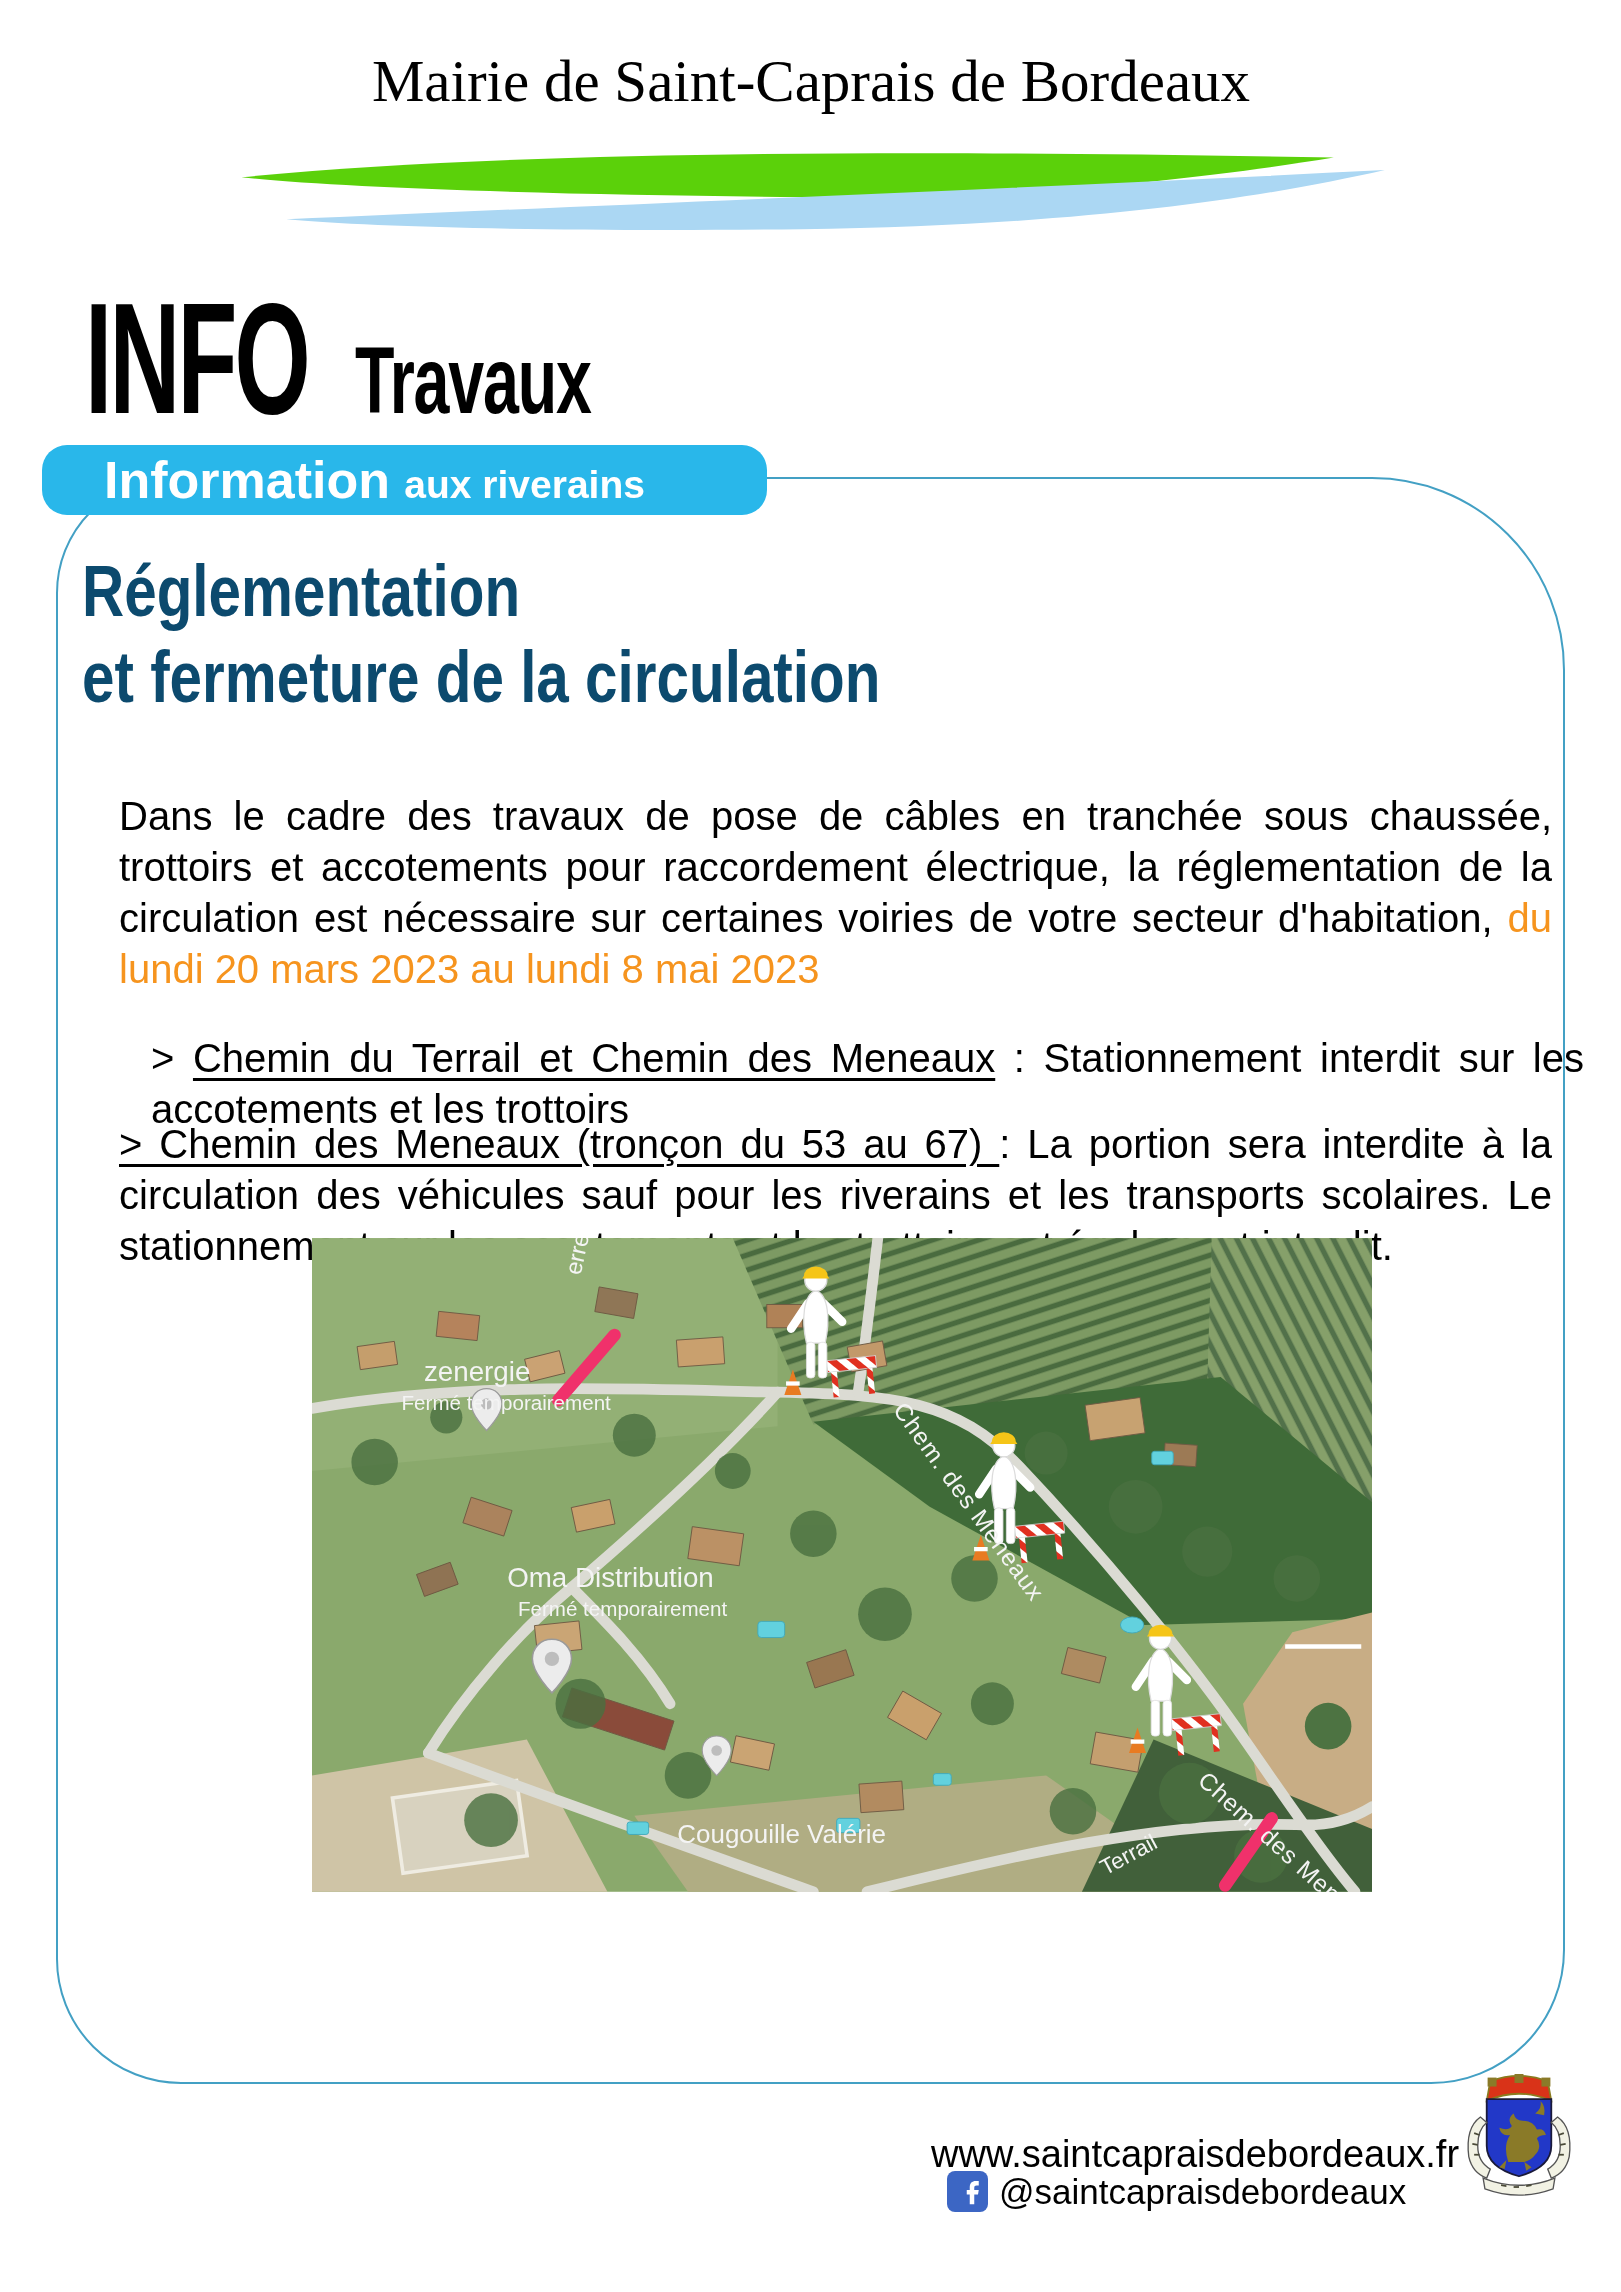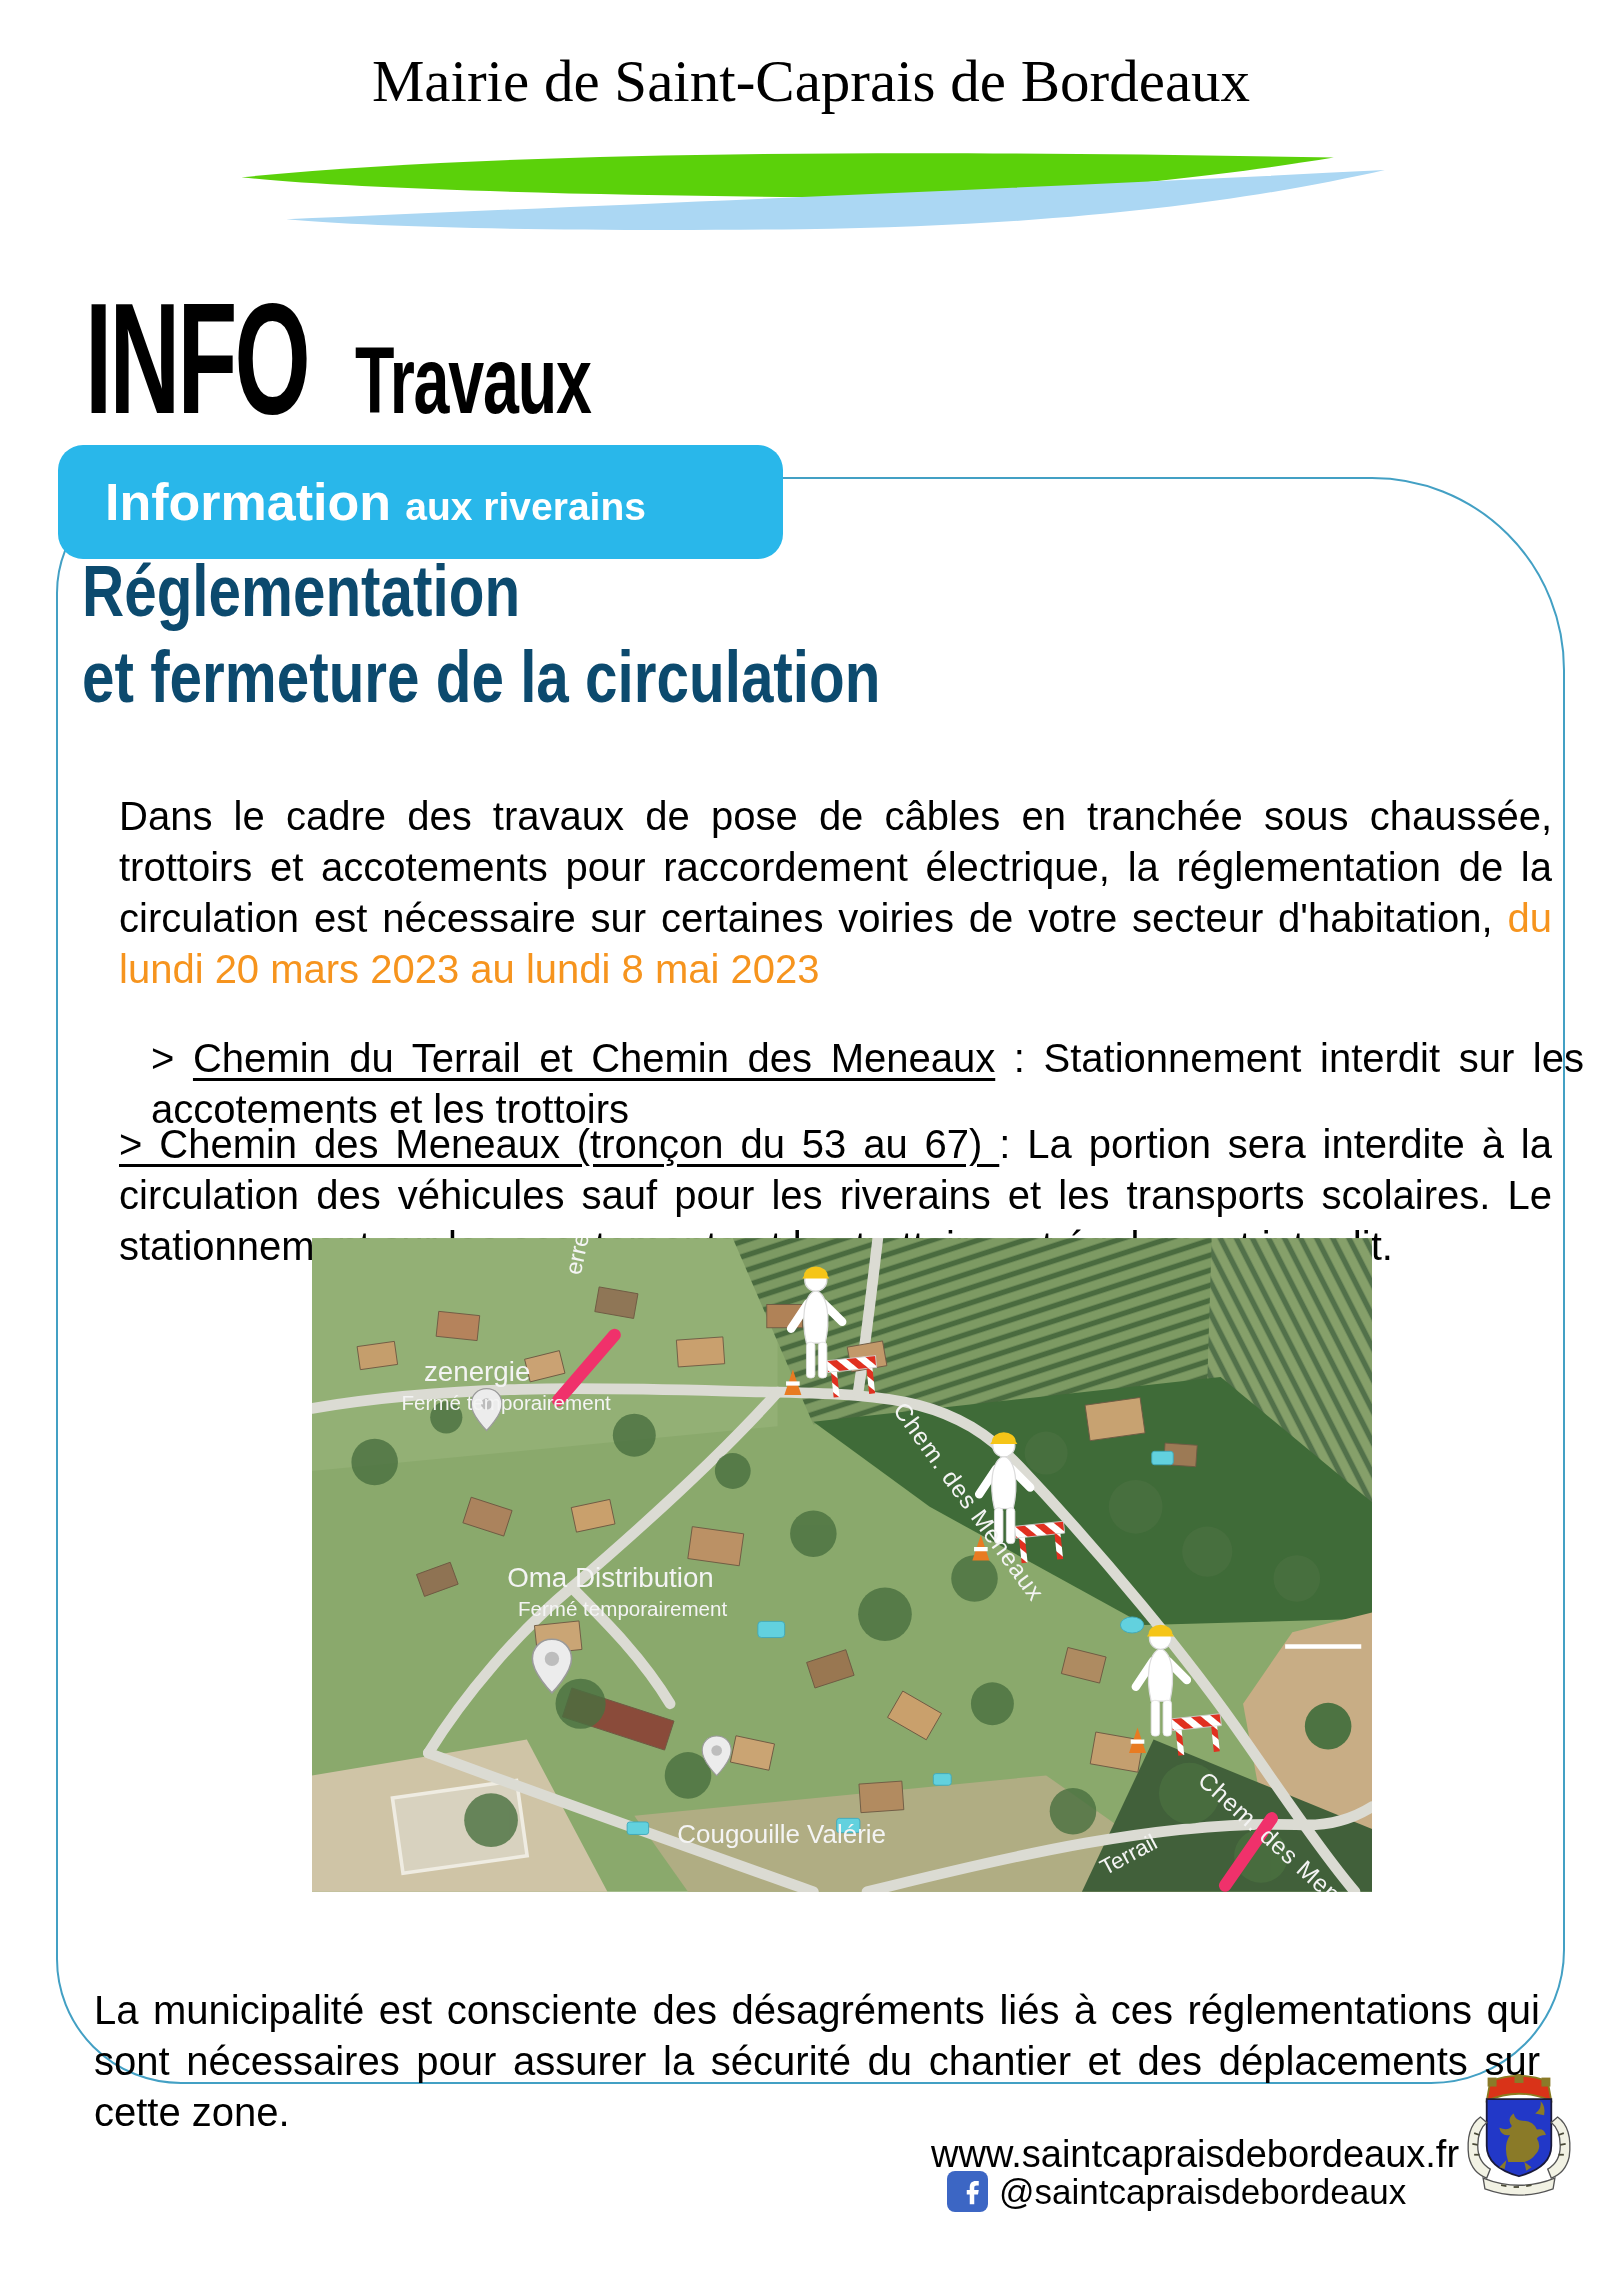--- a/index.html
+++ b/index.html
@@ -11,22 +11,22 @@
   .h-title{left:0;right:0;top:47px;text-align:center;font-size:59px;letter-spacing:0;font-family:Liberation Serif, serif;}
   .swoosh{left:228px;top:143px;}
 
   
   .info-big{left:85px;top:279px;font-size:158px;line-height:1;font-weight:bold;
             letter-spacing:-4.5px;transform:scaleX(.62);transform-origin:0 0;white-space:nowrap;}
   .info-small{left:355px;top:333px;font-size:95px;line-height:1;font-weight:bold;
             letter-spacing:-1.8px;transform:scaleX(.68);transform-origin:0 0;white-space:nowrap;}
 
   
-  .banner{left:58px;top:445px;width:725px;height:114px;background:#29b7ea;border-radius:25px;
-          display:flex;align-items:center;padding-left:47px;box-sizing:border-box;color:#fff;z-index:3;}
+  .banner{left:42px;top:445px;width:725px;height:70px;background:#29b7ea;border-radius:25px;
+          display:flex;align-items:center;padding-left:62px;box-sizing:border-box;color:#fff;z-index:3;}
   .banner .b1{font-size:52px;font-weight:bold;}
   .banner .b2{font-size:39px;font-weight:bold;margin-left:14.3px;}
 
   
   .frame{left:56px;top:477px;width:1505px;height:1603px;border:2.7px solid #43a0c4;
          border-radius:116px 193px 134px 125px;z-index:1;}
 
   
   .oh{left:82px;top:548px;color:#0c4a6e;font-weight:bold;z-index:4;}
   .oh .l{display:block;font-size:73px;line-height:86px;transform:scaleX(.8);
@@ -218,21 +218,20 @@
       <text class="mlabel" x="100" y="192" font-size="23">Fermé temporairement</text>
       <text class="mlabel" x="218" y="390" font-size="31">Oma Distribution</text>
       <text class="mlabel" x="230" y="422" font-size="23">Fermé temporairement</text>
       <text class="mlabel" x="408" y="676" font-size="29">Cougouille Valérie</text>
       <text class="mlabel" x="648" y="192" font-size="27" letter-spacing="1" transform="rotate(54 648 192)">Chem. des Meneaux</text>
       <text class="mlabel" x="988" y="608" font-size="27" letter-spacing="1" transform="rotate(42 988 608)">Chem. des Meneaux</text>
       <text class="mlabel" x="886" y="712" font-size="25" transform="rotate(-28 886 712)">Terrail</text>
     </svg>
   </div>
 
-  <p class="abs body closing">La municipalité est consciente des désagréments liés à ces réglementations qui sont nécessaires pour assurer la sécurité du chantier et des déplacements sur cette zone.</p>
 
   <div class="abs f-web">www.saintcapraisdebordeaux.fr</div>
   <div class="abs f-fb">
     <span class="fb-badge">
       <svg width="27" height="27" viewBox="0 0 36 36">
         <path d="M21 35 V22 h-4 v-6 h4 v-4 c0-5 3-8 8-8 h4 v6 h-3 c-2 0-3 1-3 3 v3 h6 l-1 6 h-5 v13 z" fill="#ffffff"></path>
       </svg>
     </span>
     <span class="handle">@saintcapraisdebordeaux</span>
   </div>

